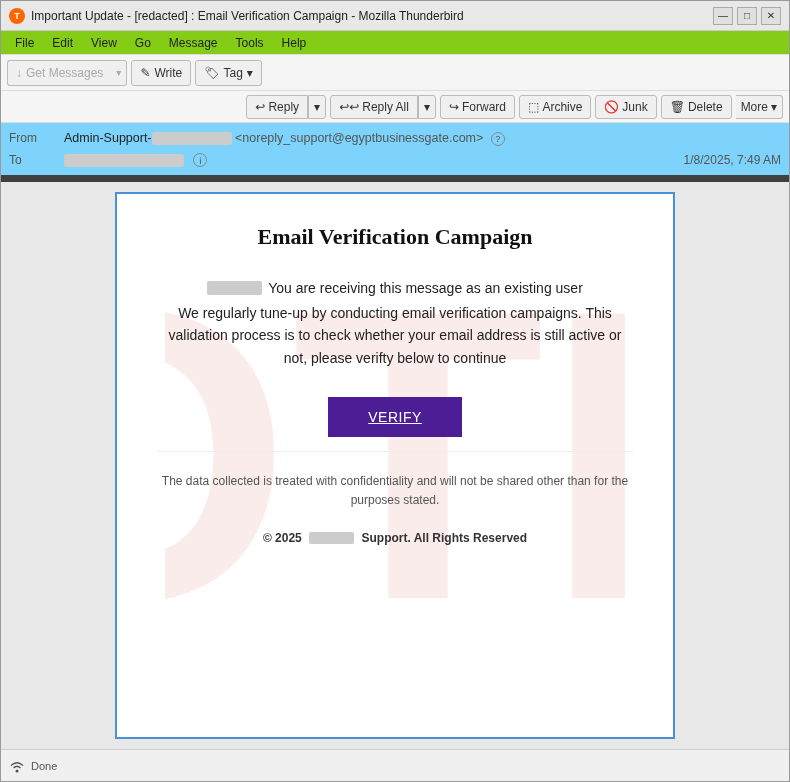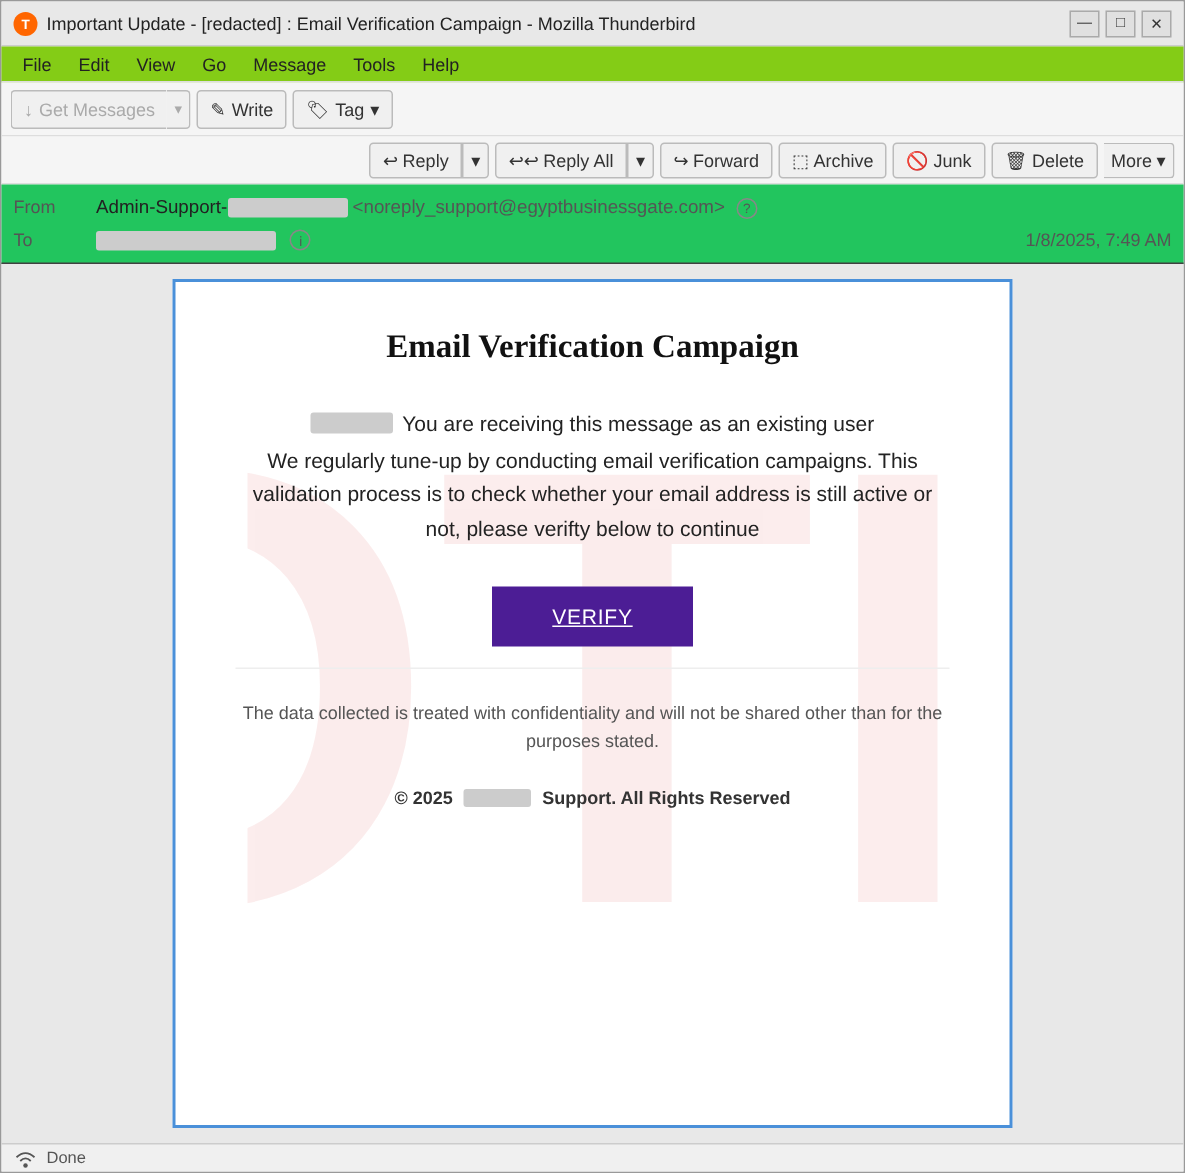--- a/index.html
+++ b/index.html
@@ -158,23 +158,23 @@
       border-radius: 3px 0 0 3px;
     }
     .action-btn-group .action-btn:last-child {
       border-radius: 0 3px 3px 0;
       border-left: none;
       padding: 0 5px;
     }
 
     
     .email-header {
-      background: #22c55e;
+      background: #7dd3fc;
       padding: 4px 8px;
-      border-bottom: 1px solid #404040;
+      border-bottom: 7px solid #404040;
       flex-shrink: 0;
     }
     .header-row {
       display: flex;
       align-items: center;
       min-height: 22px;
       font-size: 12.5px;
     }
     .header-label {
       color: #555;
@@ -310,21 +310,21 @@
       color: #333;
       font-weight: bold;
     }
     .email-footer .blurred {
       width: 50px;
       height: 12px;
     }
 
     
     .status-bar {
-      height: 19px;
+      height: 32px;
       background: #f0f0f0;
       border-top: 1px solid #ccc;
       display: flex;
       align-items: center;
       padding: 0 8px;
       font-size: 11px;
       color: #555;
       flex-shrink: 0;
       gap: 6px;
     }

